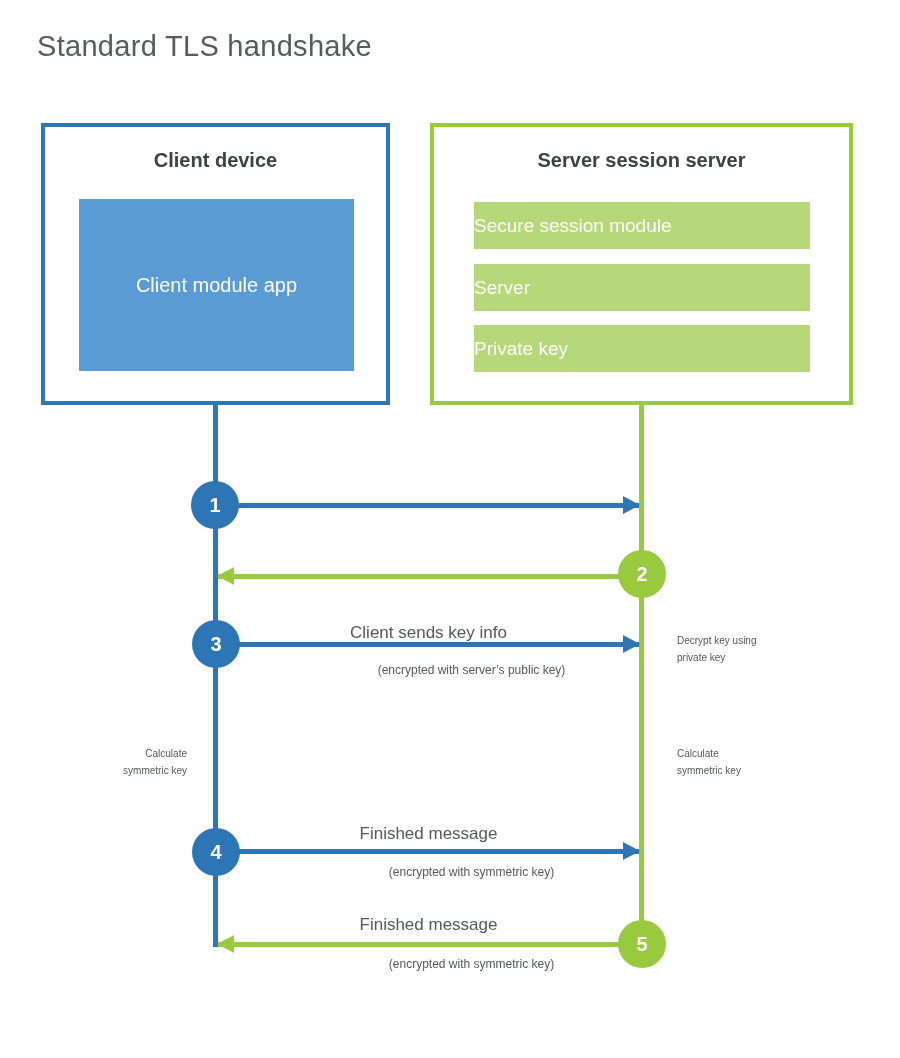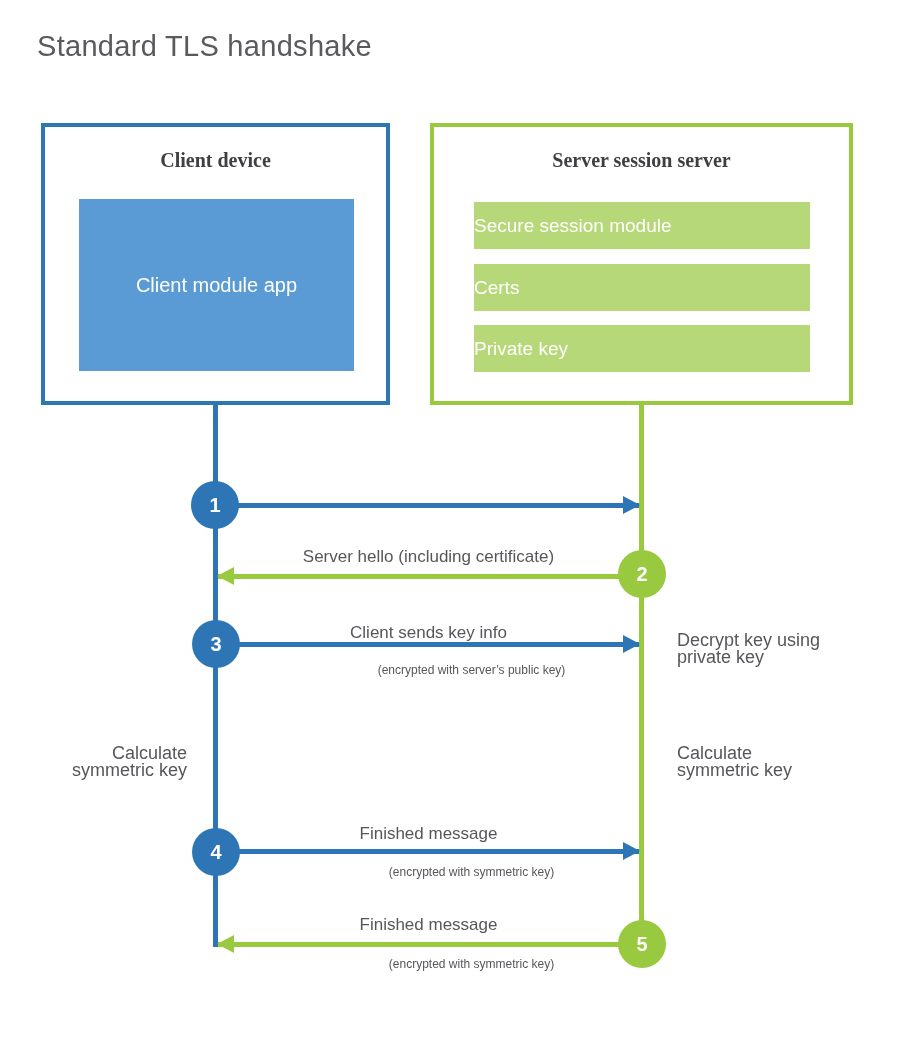--- a/index.html
+++ b/index.html
@@ -16,21 +16,21 @@
     font-family:"Liberation Sans", sans-serif;overflow:hidden;
   }
   .page-title{
     position:absolute;left:37px;top:30px;margin:0;
     font-size:29px;font-weight:300;color:#595a5e;letter-spacing:0.3px;
   }
   
   .box{position:absolute;top:123px;height:282px;box-sizing:border-box;background:#fff;}
   .box.blue{left:41px;width:349px;border:4px solid var(--blue);}
   .box.green{left:430px;width:423px;border:4px solid var(--green);}
-  .box-title{margin-top:22px;text-align:center;font-size:20px;font-weight:700;color:var(--text-dark);font-family:Liberation Serif, serif;}
+  .box-title{margin-top:22px;text-align:center;font-size:20px;font-weight:700;color:var(--text-dark);}
   .client-app{
     position:absolute;left:79px;top:199px;width:275px;height:172px;
     background:var(--blue-light);display:flex;align-items:center;justify-content:center;
     color:#fff;font-size:20px;text-align:center;
   }
   .client-app span{display:block;width:185px;line-height:1.4;}
   .bar{
     position:absolute;left:474px;width:336px;height:47px;background:var(--green-light);
     display:flex;align-items:center;color:#fff;font-size:19px;
   }
@@ -62,21 +62,21 @@
     color:#fff;font-weight:700;font-size:20px;
   }
   .circle.blue{background:var(--blue);}
   .circle.green{background:var(--green);}
   .c1{left:191px;top:481px}
   .c2{left:618px;top:550px}
   .c3{left:192px;top:620px}
   .c4{left:192px;top:828px}
   .c5{left:618px;top:920px}
   
-  .note{position:absolute;font-size:18px;color:var(--text-gray);line-height:17px;white-space:pre-line;}
+  .note{position:absolute;font-size:10px;color:var(--text-gray);line-height:17px;white-space:pre-line;}
   .note.decrypt{left:677px;top:632px;width:160px;text-align:left;}
   .note.calc-left{left:55px;top:745px;width:132px;text-align:right;}
   .note.calc-right{left:677px;top:745px;width:132px;text-align:left;}
 </style>
 </head>
 <body>
 
 <div class="canvas">
 
   <h1 class="page-title">Standard TLS handshake</h1>
@@ -88,35 +88,34 @@
     <span>Client module app</span>
   </div>
 
   <div class="box green">
     <div class="box-title">Server session server</div>
   </div>
   <div class="bar b1">
     <span>Secure session module</span>
   </div>
   <div class="bar b2">
-    <span>Certs</span>
+    <span>Server</span>
   </div>
   <div class="bar b3">
     <span>Private key</span>
   </div>
 
   <div class="lifeline blue"></div>
   <div class="lifeline green"></div>
 
   <div class="arrow right a1">
     <div class="shaft"></div>
     <div class="head"></div>
   </div>
 
-  <div class="msg-label t2">Server hello (including certificate)</div>
   <div class="arrow left a2">
     <div class="shaft"></div>
     <div class="head"></div>
   </div>
 
   <div class="msg-label t3">Client sends key info</div>
   <div class="arrow right a3">
     <div class="shaft"></div>
     <div class="head"></div>
   </div>

